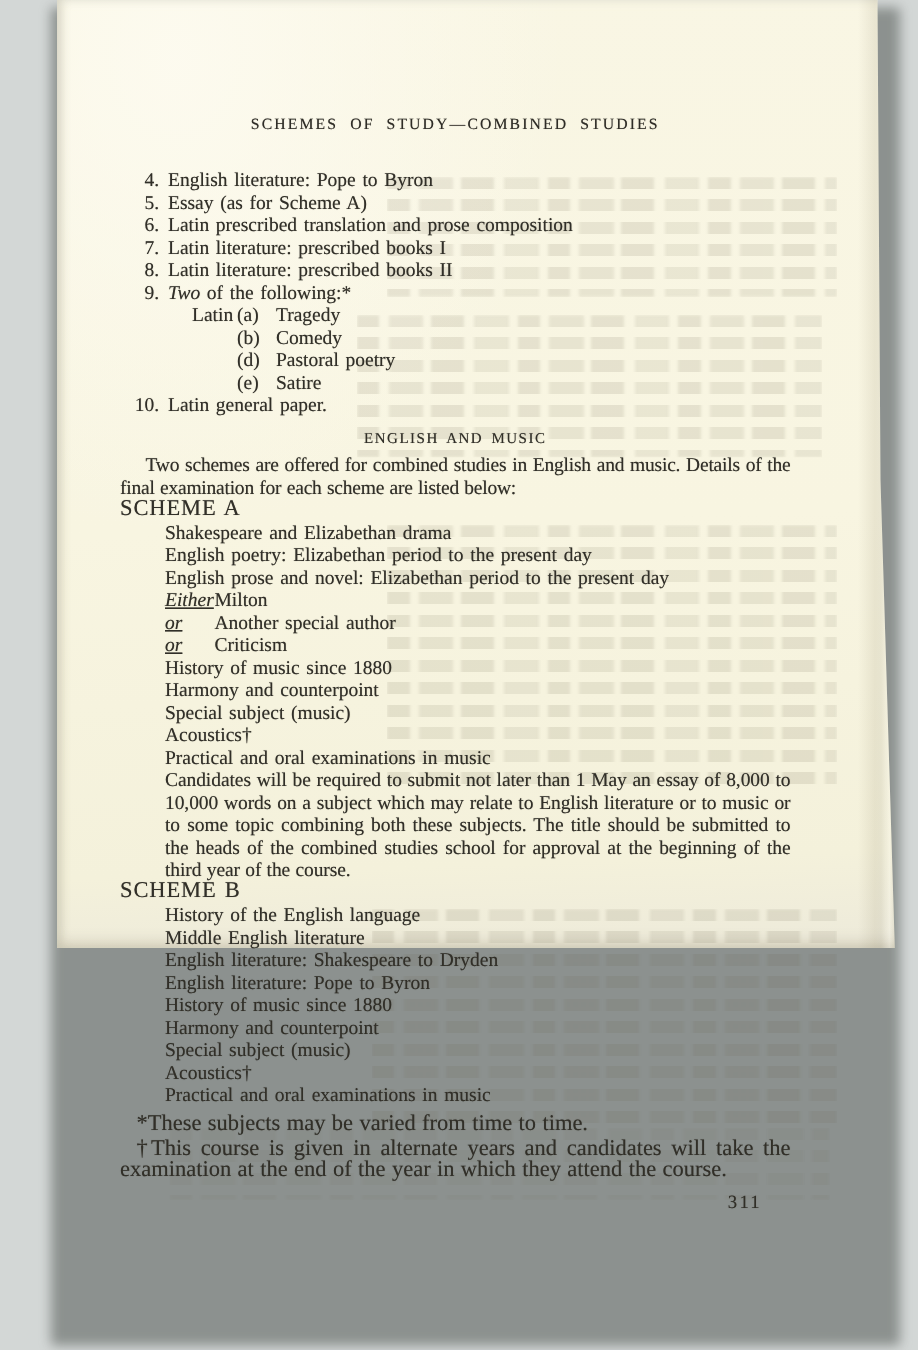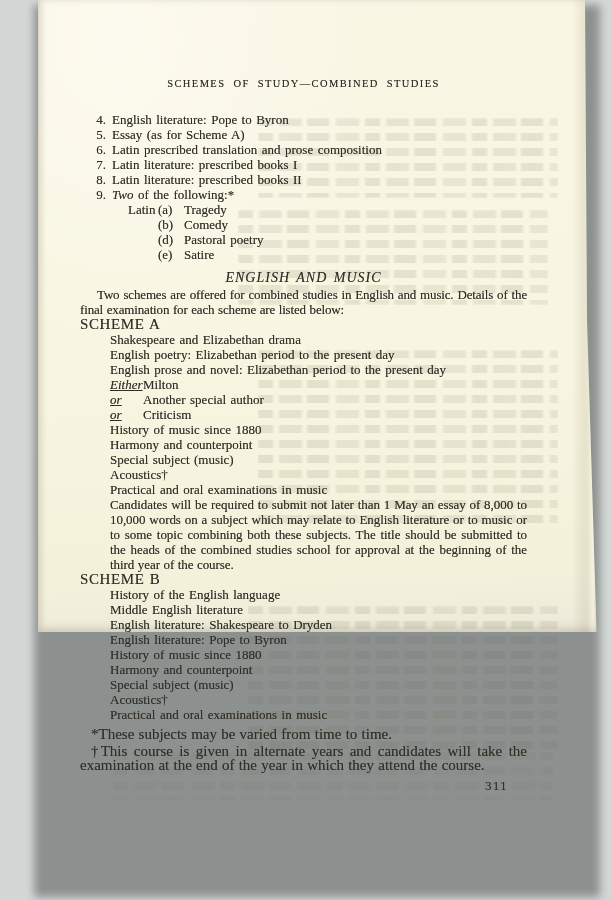--- a/index.html
+++ b/index.html
@@ -54,21 +54,21 @@
   .num-list { margin-top:21px; }
   .line { line-height:15px; word-spacing:1.2px; }
   .num { display:inline-block; width:26px; text-align:right; margin-right:6px; }
   .it { font-style:italic; }
   .latin-row { padding-left:48px; }
   .latin-prefix { display:inline-block; width:30px; }
   .letter { display:inline-block; width:26px; }
   .latin-sub { padding-left:78px; }
   .section-heading {
     margin-top:8px; margin-bottom:2px; text-align:center;
-    font-size:14px; letter-spacing:1px; word-spacing:2px;font-style:italic;
+    font-size:10px; letter-spacing:1px; word-spacing:2px;
   }
   .intro { text-indent:17px; text-align:justify; letter-spacing:-0.15px; word-spacing:0.5px; }
   .scheme-label { font-size:15px; letter-spacing:0.6px; word-spacing:1px; }
   .scheme-item { padding-left:30px; }
   .alt-lead { display:inline-block; width:33px; font-style:italic;text-decoration:underline; }
   .essay { padding-left:30px; text-align:justify; letter-spacing:-0.05px; word-spacing:0.3px; }
   .footnotes { margin-top:5px; }
   .footnote {
     font-size:15px; line-height:14px; text-indent:11px;
     text-align:justify; word-spacing:0.5px;
@@ -103,20 +103,21 @@
         <div class="line"><span class="num">6.</span><span>Latin prescribed translation and prose composition</span></div>
         <div class="line"><span class="num">7.</span><span>Latin literature: prescribed books I</span></div>
         <div class="line"><span class="num">8.</span><span>Latin literature: prescribed books II</span></div>
         <div class="line"><span class="num">9.</span><span class="it">Two</span><span> of the following:*</span></div>
 
         <div class="line latin-row"><span class="latin-prefix">Latin</span><span class="letter">(a)</span><span>Tragedy</span></div>
         <div class="line latin-sub"><span class="letter">(b)</span><span>Comedy</span></div>
         <div class="line latin-sub"><span class="letter">(d)</span><span>Pastoral poetry</span></div>
         <div class="line latin-sub"><span class="letter">(e)</span><span>Satire</span></div>
 
+        <div class="line"><span class="num">10.</span><span>Latin general paper.</span></div>
       </div>
 
       <div class="section-heading">ENGLISH AND MUSIC</div>
 
       <div class="line intro">Two schemes are offered for combined studies in English and music.  Details of the final examination for each scheme are listed below:</div>
 
       <div class="line scheme-label">SCHEME A</div>
       <div>
         <div class="line scheme-item">Shakespeare and Elizabethan drama</div>
         <div class="line scheme-item">English poetry: Elizabethan period to the present day</div>

